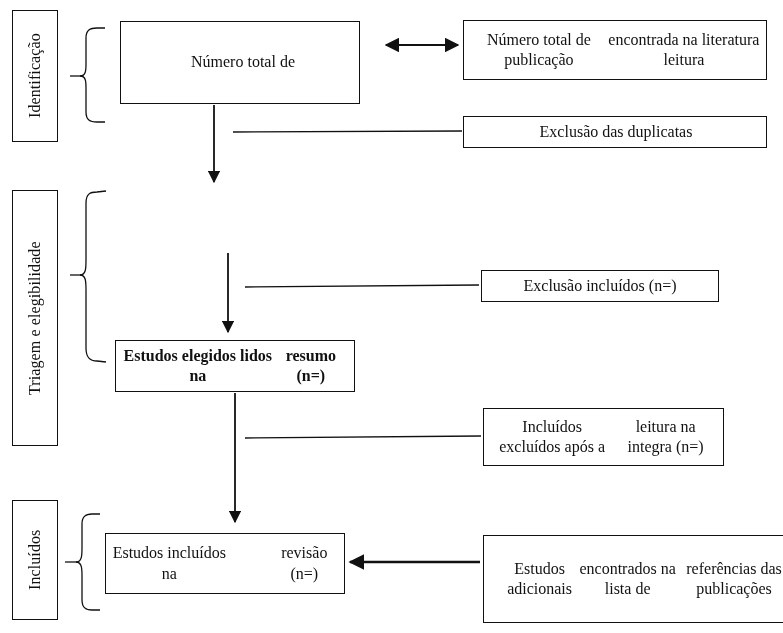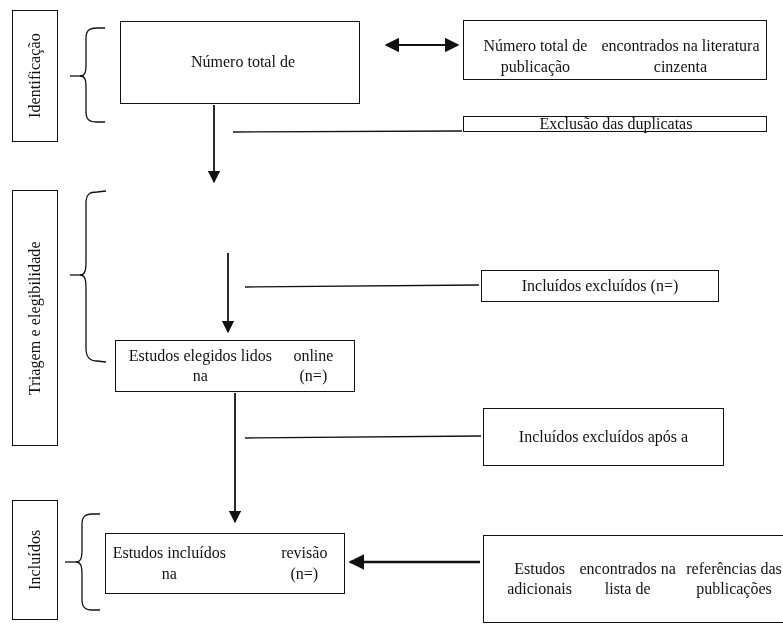--- a/index.html
+++ b/index.html
@@ -71,44 +71,45 @@
   <div class="stage-label" style="left:12px; top:190px; width:46px; height:256px;">Triagem e elegibilidade</div>
 
   <div class="stage-label" style="left:12px; top:500px; width:46px; height:120px;">Incluídos</div>
 
   <div class="box" style="left:120px; top:21px; width:240px; height:83px;padding-left:12px;">
     <span>Número total de</span>
       <br>
       <br>
   </div>
 
-  <div class="box" style="left:463px; top:20px; width:304px; height:60px;align-items:flex-end;">
+  <div class="box" style="left:463px; top:20px; width:304px; height:60px;">
     <span>Número total de publicação</span>
       <br>
-    <span>encontrados na literatura cinzenta</span>
+    <span>encontrada na literatura leitura</span>
   </div>
 
-  <div class="box" style="left:463px; top:116px; width:304px; height:16px;padding-left:8px;">
+  <div class="box" style="left:463px; top:116px; width:304px; height:32px;padding-left:8px;">
     <span>Exclusão das duplicatas</span>
   </div>
 
 
   <div class="box" style="left:481px; top:270px; width:238px; height:32px;">
-    <span>Incluídos excluídos (n=)</span>
+    <span>Exclusão incluídos (n=)</span>
   </div>
 
-  <div class="box" style="left:115px; top:340px; width:240px; height:52px;">
+  <div class="box" style="left:115px; top:340px; width:240px; height:52px;font-weight:bold;">
     <span>Estudos elegidos lidos na</span>
       <br>
-    <span>online (n=)</span>
+    <span>resumo (n=)</span>
   </div>
 
   <div class="box" style="left:483px; top:408px; width:241px; height:58px;">
     <span>Incluídos excluídos após a</span>
       <br>
+    <span>leitura na integra (n=)</span>
   </div>
 
   <div class="box" style="left:105px; top:533px; width:240px; height:61px;gap:22px;">
     <span>Estudos incluídos na</span>
       <br>
     <span>revisão (n=)</span>
   </div>
 
   <div class="box" style="left:483px; top:535px; width:316px; height:88px;padding-left:16px;">
     <span>Estudos adicionais</span>

